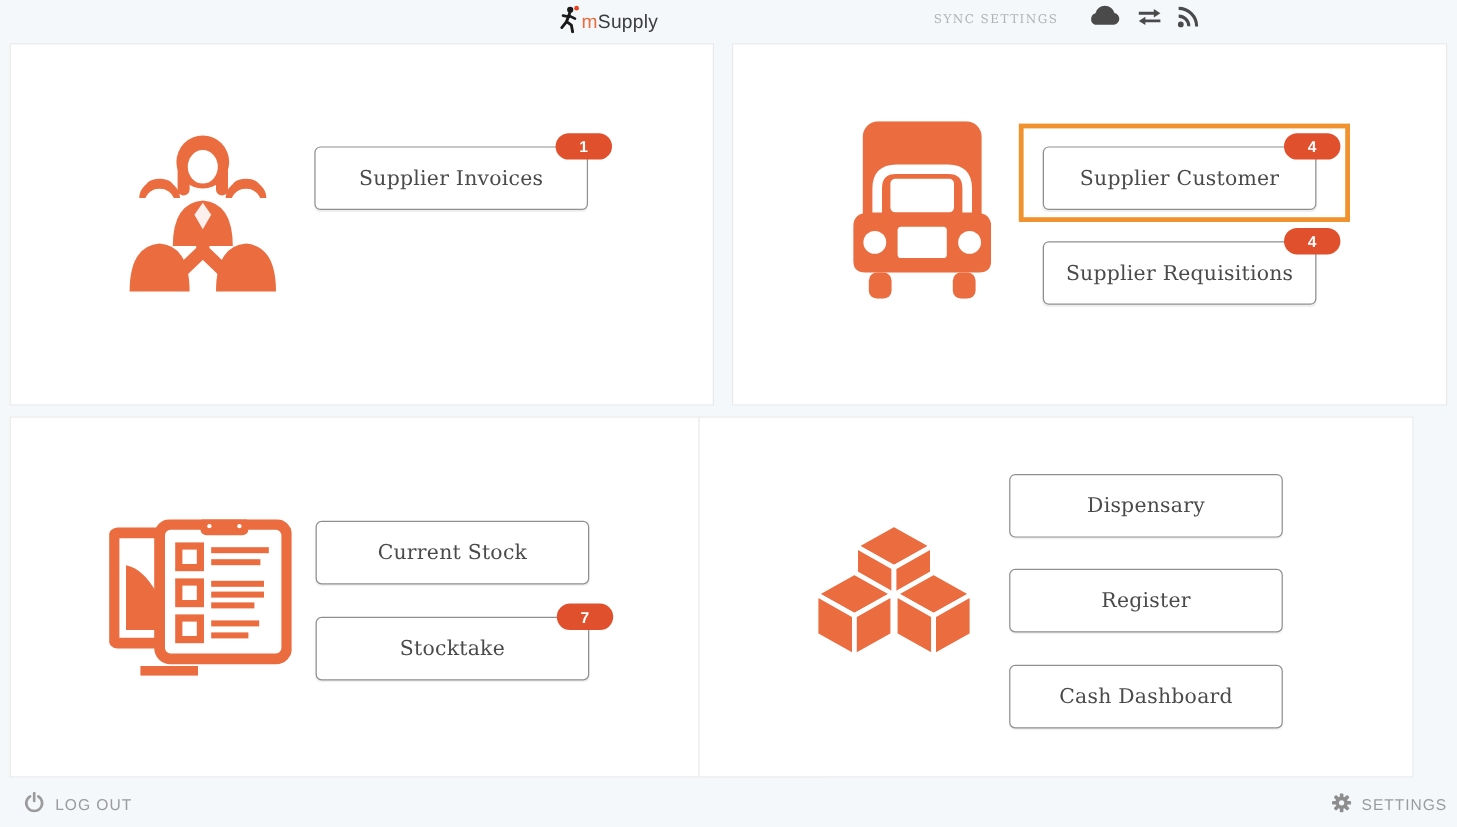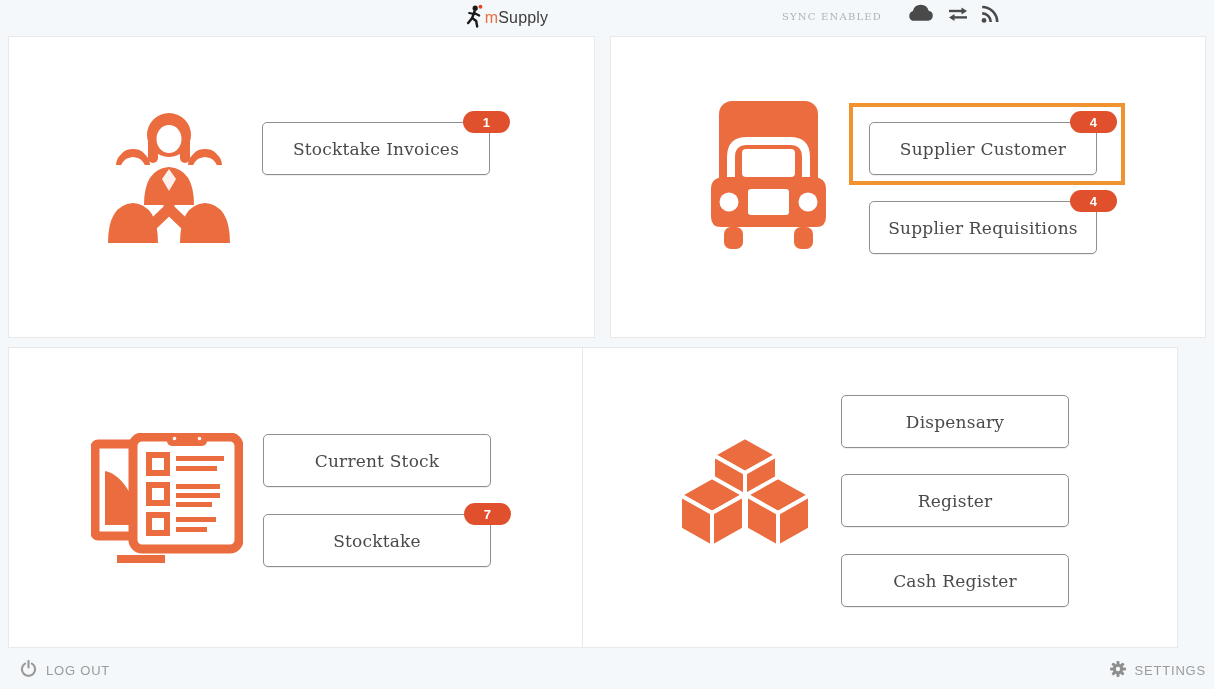--- a/index.html
+++ b/index.html
@@ -84,21 +84,21 @@
         <path d="M9,7 L6.5,14 L10.5,17 L11.5,22.5" stroke="#1A1A1A" stroke-width="2.4" fill="none" stroke-linecap="round" stroke-linejoin="round"></path>
         <path d="M8.5,9 L13.5,11.5" stroke="#1A1A1A" stroke-width="2.2" fill="none" stroke-linecap="round"></path>
         <path d="M8.5,10 L3.5,9" stroke="#1A1A1A" stroke-width="2.2" fill="none" stroke-linecap="round"></path>
         <path d="M6.5,14 L2.5,19" stroke="#1A1A1A" stroke-width="2.4" fill="none" stroke-linecap="round"></path>
         <circle cx="14.8" cy="2.8" r="2" fill="#E8441F"></circle>
       </svg>
     </span>
     <span class="logo-text"><span class="logo-m">m</span><span class="logo-rest">Supply</span></span>
   </div>
   <div class="header-right">
-    <span class="sync-label">SYNC ENABLED</span>
+    <span class="sync-label">SYNC SETTINGS</span>
     <span>
       <svg width="32" height="22" viewBox="0 0 36 24">
         <path d="M9.5,19.5 h17.5 a5.6,5.6 0 0 0 0.8,-11.1 A9.2,9.2 0 0 0 10,8.6 a5.8,5.8 0 0 0 -0.5,10.9 Z" fill="#4A4A4A"></path>
       </svg>
     </span>
     <span>
       <svg width="24" height="18" viewBox="0 0 24 18">
         <path d="M3,6 H17" stroke="#4A4A4A" stroke-width="2.4" fill="none"></path>
         <path d="M15.5,2.5 L21,6 L15.5,9.5 Z" fill="#4A4A4A"></path>
         <path d="M21,12.4 H7" stroke="#4A4A4A" stroke-width="2.4" fill="none"></path>
@@ -140,21 +140,21 @@
       </g>
 
       <path d="M14,60 a13,13 0 0 0 26,0 a13,13 0 0 0 -26,0" fill="#EA6C3F" opacity="0"></path>
       <g fill="#EA6C3F">
         <path d="M14,52 q0,-12 13,-12 q13,0 13,12 l0,2 q-4,-6 -13,-6 q-9,0 -13,6 Z"></path>
         <path d="M86,52 q0,-12 13,-12 q13,0 13,12 l0,2 q-4,-6 -13,-6 q-9,0 -13,6 Z"></path>
       </g>
     </svg>
   </div>
   <div class="btn" style="left:253px;top:85px;">
-    <span>Stocktake Invoices</span>
+    <span>Supplier Invoices</span>
     <span class="badge">1</span>
   </div>
 </div>
 
 <div class="card" id="card-suppliers">
   <div class="big-icon" style="left:100px;top:64px;">
     <svg width="115" height="148" viewBox="0 0 115 148">
       <rect x="8" y="0" width="99" height="110" rx="13" fill="#EA6C3F"></rect>
       <path d="M20,84 L20,56 Q20,40 36,40 L79,40 Q95,40 95,56 L95,84" stroke="#fff" stroke-width="8" fill="none" stroke-linecap="round"></path>
       <rect x="31" y="48" width="53" height="28" rx="4" fill="#fff"></rect>
@@ -235,21 +235,21 @@
       </g>
     </svg>
   </div>
   <div class="btn" style="left:258px;top:47px;">
     <span>Dispensary</span>
   </div>
   <div class="btn" style="left:258px;top:126px;">
     <span>Register</span>
   </div>
   <div class="btn" style="left:258px;top:206px;">
-    <span>Cash Register</span>
+    <span>Cash Dashboard</span>
   </div>
 </div>
 
 <div class="footer-item" id="logout">
   <span>
     <svg width="17" height="17" viewBox="0 0 17 17">
       <path d="M5.1,3.6 a6.6,6.6 0 1 0 6.8,0" stroke="#9B9B9B" stroke-width="2.2" fill="none" stroke-linecap="round"></path>
       <path d="M8.5,1 L8.5,7.5" stroke="#9B9B9B" stroke-width="2.2" stroke-linecap="round"></path>
     </svg>
   </span>

